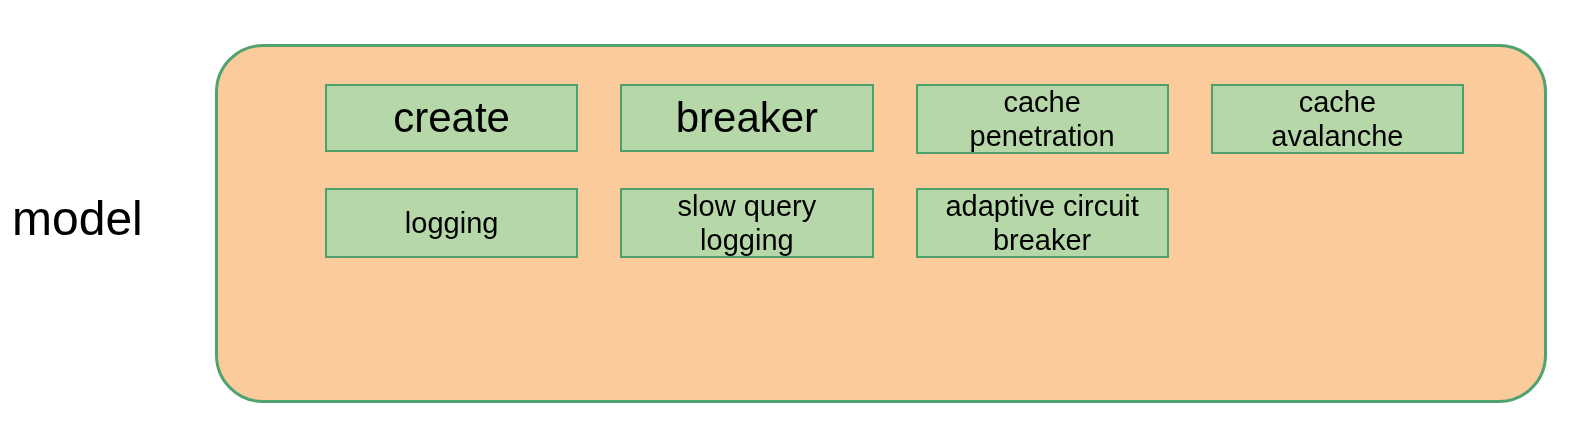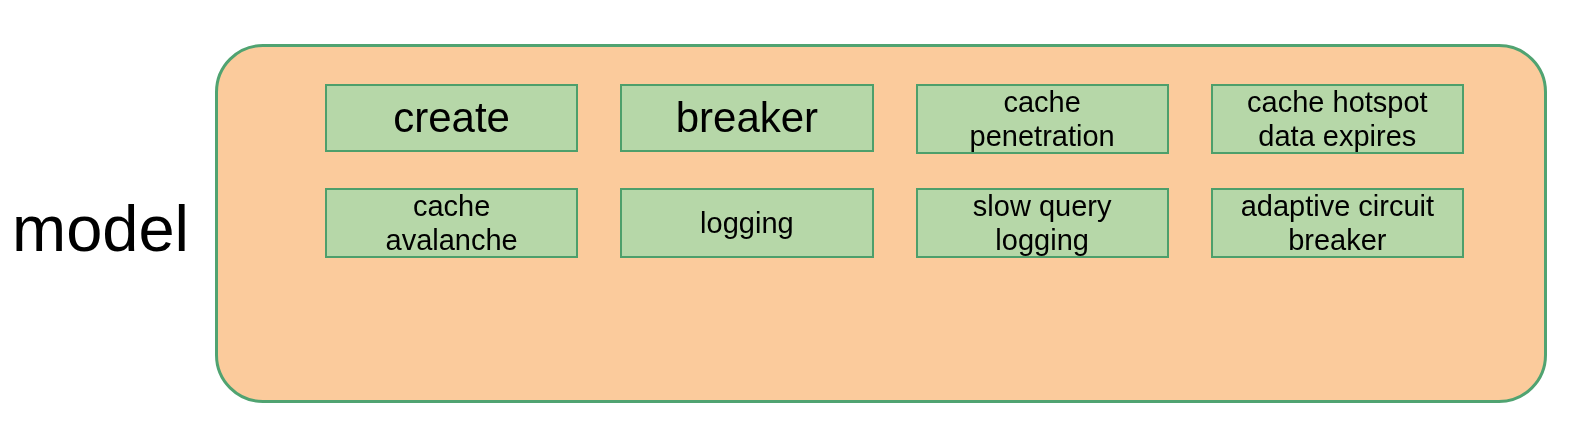--- a/index.html
+++ b/index.html
@@ -22,21 +22,21 @@
   }
   .stage {
     position: relative;
     width: 1570px;
     height: 440px;
   }
   .model-label {
     position: absolute;
     left: 12px;
     top: 193px;
-    font-size: 65px;
+    font-size: 48px;
     line-height: 1.1;
     color: var(--text);
   }
   .model-container {
     position: absolute;
     left: 215px;
     top: 44px;
     width: 1332px;
     height: 359px;
     background: var(--container_fill);
@@ -80,22 +80,20 @@
   <div class="model-label">model</div>
 
   <div class="model-container">
     <div class="grid">
 
       <div class="cell cell-lg">create</div>
       <div class="cell cell-lg">breaker</div>
 
       <div class="cell cell-sm">cache
 penetration</div>
-      <div class="cell cell-sm">cache hotspot
-data expires</div>
       <div class="cell cell-sm">cache
 avalanche</div>
 
       <div class="cell cell-sm">logging</div>
       <div class="cell cell-sm">slow query
 logging</div>
       <div class="cell cell-sm">adaptive circuit
 breaker</div>
 
     </div>

